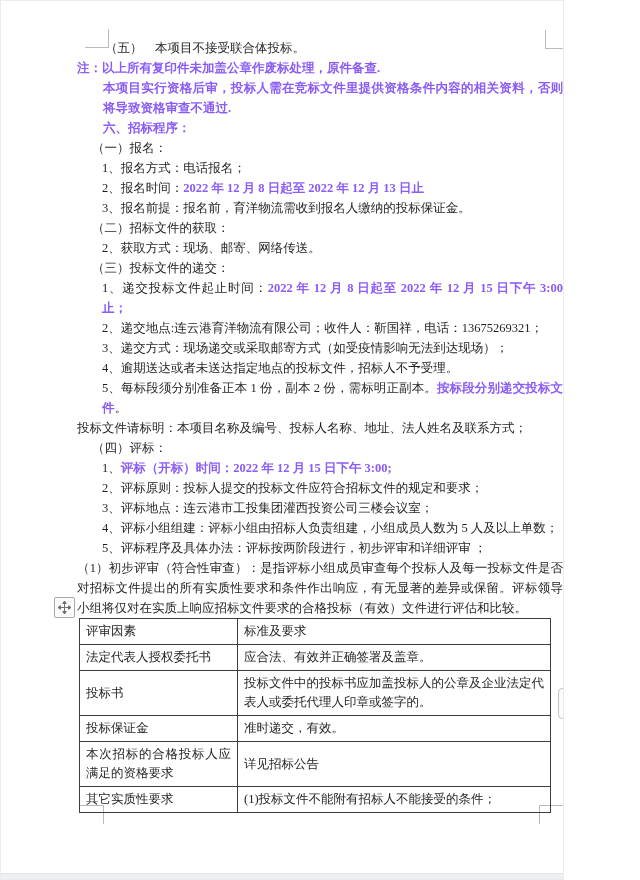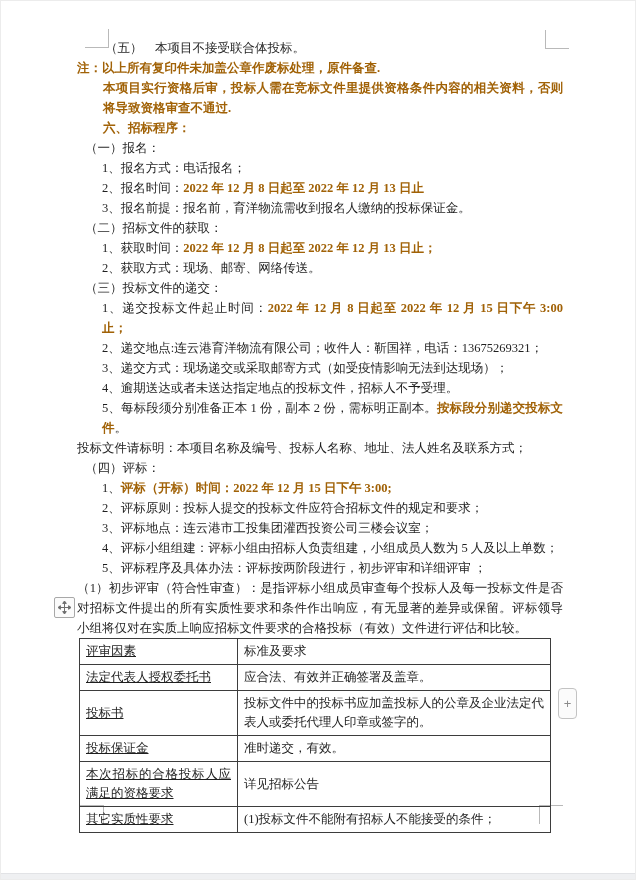--- a/index.html
+++ b/index.html
@@ -2,51 +2,51 @@
 <html><head>
 <meta charset="utf-8">
 <style>
   * { margin:0; padding:0; box-sizing:border-box; }
   html,body { width:640px; height:880px; }
   body {
     font-family: "Liberation Serif", "DejaVu Serif", serif;
     background:#ffffff;
   }
   .page {
-    position:relative; width:636px; height:880px;
+    position:relative; width:564px; height:880px;
     background:#ffffff; overflow:hidden;
     border:1px solid #ececec;
   }
   .desk-strip {
     position:absolute; left:0; right:0; bottom:0; height:6px;
     background:#eff0f2; border-top:1px solid #e2e3e6;
   }
   .content {
     position:absolute; top:37px; left:76px; width:486px;
     color:#1f1f1f; font-size:12.5px; line-height:20px;
   }
   .para { text-align:justify; }
-  .b { font-weight:bold; color:#a16207; }
+  .b { font-weight:bold; color:#8b5cf6; }
   .l-sec5 { margin-left:28px; }
   .l-h   { margin-left:26px; }
-  .l-sec { margin-left:8px; }
+  .l-sec { margin-left:15px; }
   .l-item{ margin-left:25px; }
   .l-indent { text-indent:38px; }
   
   .review-table {
     width:472px; margin-top:0px; margin-left:2px;
     border-collapse:collapse; table-layout:fixed;
     font-size:12.5px; line-height:19px; color:#1f1f1f;
   }
   .review-table td, .review-table th {
     border:1px solid #3d3d3d; padding:3px 6px;
     font-weight:normal; text-align:left; vertical-align:middle;
     text-align:justify;
   }
-  .review-table .c1 { width:158px;text-decoration:underline; }
+  .review-table .c1 { width:158px; }
   
   .mark { position:absolute; width:24px; height:19px; }
   .mark-tl { left:84px;  top:28px;  border-right:1px solid #b9b9b9; border-bottom:1px solid #b9b9b9; }
   .mark-tr { left:544px; top:29px;  border-left:1px solid #b9b9b9;  border-bottom:1px solid #b9b9b9; }
   .mark-bl { left:79px;  top:804px; border-right:1px solid #b9b9b9; border-top:1px solid #b9b9b9; }
   .mark-br { left:538px; top:804px; border-left:1px solid #b9b9b9;  border-top:1px solid #b9b9b9; }
   
   .move-handle {
     position:absolute; left:53px; top:596px; width:21px; height:21px;
     background:#fbfbfb; border:1px solid #a8a8a8; border-radius:2px;
@@ -76,21 +76,20 @@
 
     <div class="para l-sec5"><span>（五）　本项目不接受联合体投标。</span></div>
       <div class="para"><span class="b">注：以上所有复印件未加盖公章作废标处理，原件备查.</span></div>
       <div class="para l-h"><span class="b">本项目实行资格后审，投标人需在竞标文件里提供资格条件内容的相关资料，否则将导致资格审查不通过.</span></div>
       <div class="para l-h"><span class="b">六、招标程序：</span></div>
       <div class="para l-sec"><span>（一）报名：</span></div>
       <div class="para l-item"><span>1、报名方式：电话报名；</span></div>
       <div class="para l-item"><span>2、报名时间：</span><span class="b">2022 年 12 月 8 日起至 2022 年 12 月 13 日止</span></div>
       <div class="para l-item"><span>3、报名前提：报名前，育洋物流需收到报名人缴纳的投标保证金。</span></div>
       <div class="para l-sec"><span>（二）招标文件的获取：</span></div>
-      <div class="para l-item"><span>1、获取时间：</span><span class="b">2022 年 12 月 8 日起至 2022 年 12 月 13 日止；</span></div>
       <div class="para l-item"><span>2、获取方式：现场、邮寄、网络传送。</span></div>
       <div class="para l-sec"><span>（三）投标文件的递交：</span></div>
       <div class="para l-item"><span>1、递交投标文件起止时间：</span><span class="b">2022 年 12 月 8 日起至 2022 年 12 月 15 日下午 3:00 止；</span></div>
       <div class="para l-item"><span>2、递交地点:连云港育洋物流有限公司；收件人：靳国祥，电话：13675269321；</span></div>
       <div class="para l-item"><span>3、递交方式：现场递交或采取邮寄方式（如受疫情影响无法到达现场）；</span></div>
       <div class="para l-item"><span>4、逾期送达或者未送达指定地点的投标文件，招标人不予受理。</span></div>
       <div class="para l-item"><span>5、每标段须分别准备正本 1 份，副本 2 份，需标明正副本。</span><span class="b">按标段分别递交投标文件</span><span>。</span></div>
       <div class="para"><span>投标文件请标明：本项目名称及编号、投标人名称、地址、法人姓名及联系方式；</span></div>
       <div class="para l-sec"><span>（四）评标：</span></div>
       <div class="para l-item"><span>1、</span><span class="b">评标（开标）时间：2022 年 12 月 15 日下午 3:00;</span></div>

